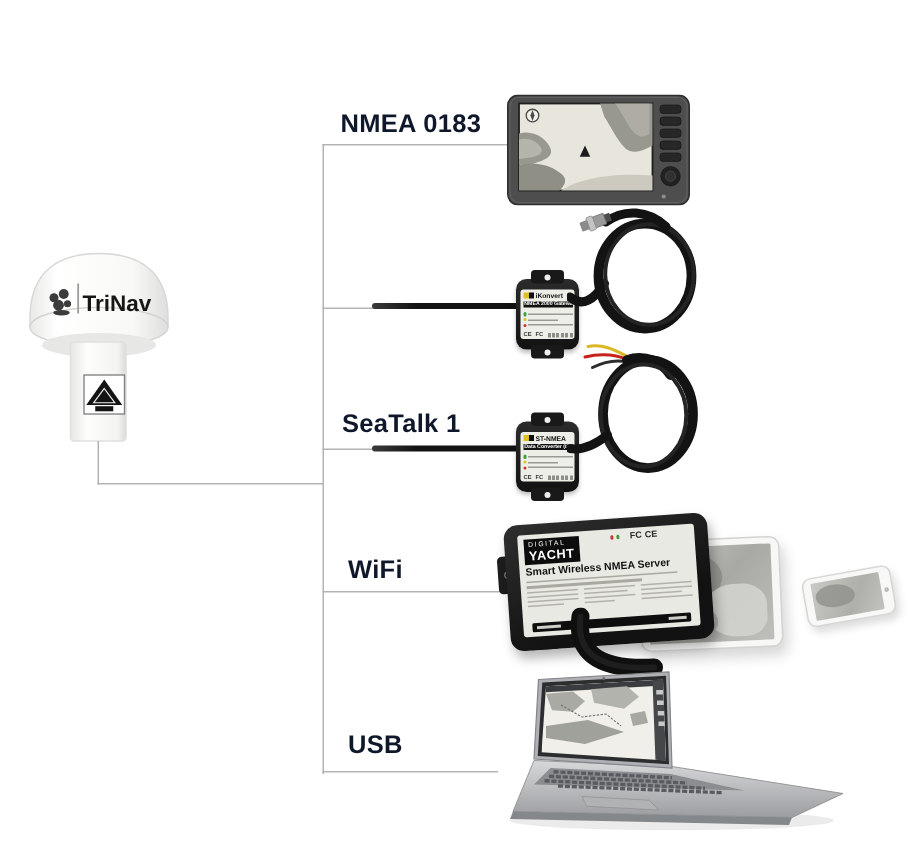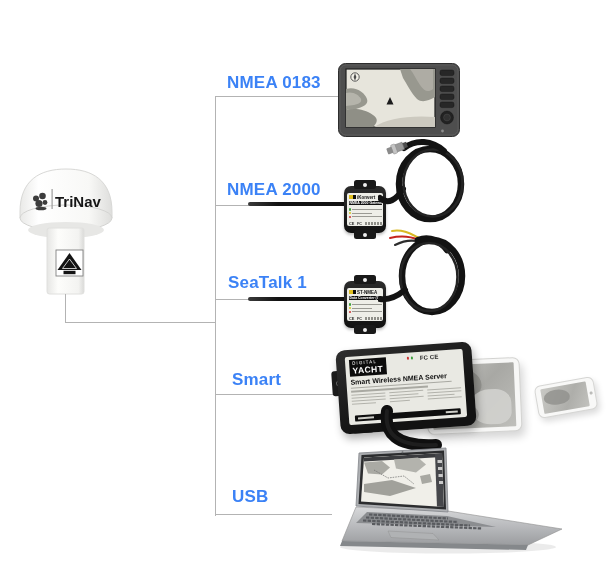--- a/index.html
+++ b/index.html
@@ -3,21 +3,21 @@
 <meta charset="utf-8">
 <style>
   * { margin:0; padding:0; box-sizing:border-box; }
   html,body { background:#fff; font-family:"Liberation Sans", sans-serif; }
   .stage { position:relative; width:609px; height:577px; background:#fff; overflow:hidden; }
   .abs { position:absolute; }
   
   .hline { position:absolute; height:1.3px; background:#b3b3b3; }
   .vline { position:absolute; width:1.3px; background:#b3b3b3; }
   
-  .olabel { position:absolute; font-weight:bold; font-size:17px; color:#3b82f6; letter-spacing:.2px; white-space:nowrap; }
+  .olabel { position:absolute; font-weight:bold; font-size:17px; color:#0f172a; letter-spacing:.2px; white-space:nowrap; }
   
   .pigtail { position:absolute; height:4px; background:linear-gradient(90deg,#3a3a3a,#121212 30%); border-radius:2px; }
   
   .conv-box { position:absolute; width:42px; height:47px; background:linear-gradient(#2b2b2b,#121212); border-radius:7px; box-shadow:0 2px 3px rgba(0,0,0,.25); }
   .conv-tab { position:absolute; left:10px; width:22px; height:9px; background:#191919; border-radius:2.5px; display:flex; align-items:center; justify-content:center; }
   .conv-tab .hole { width:4px; height:4px; border-radius:50%; background:#efefef; }
   .tab-t { top:-6px; } .tab-b { bottom:-6px; }
   .conv-label { position:absolute; left:3px; top:7px; width:36px; height:33px; background:#eeeee8; border-radius:2px; padding:1.5px 1.5px 1px; overflow:hidden; }
   .conv-head { display:flex; align-items:center; gap:1px; height:5px; }
   .conv-logo { width:7px; height:4px; background:linear-gradient(90deg,#e0c020 55%, #0d0d0d 55%); flex:none; }
@@ -107,23 +107,22 @@
   <div class="vline" style="left:65px;top:294px;height:29px"></div>
   <div class="hline" style="left:65px;top:322px;width:151px"></div>
   <div class="vline" style="left:215px;top:96px;height:420px"></div>
   <div class="hline" style="left:215px;top:96px;width:124px"></div>
   <div class="hline" style="left:215px;top:205px;width:120px"></div>
   <div class="hline" style="left:215px;top:299px;width:120px"></div>
   <div class="hline" style="left:215px;top:394px;width:125px"></div>
   <div class="hline" style="left:215px;top:514px;width:117px"></div>
 
   <div class="olabel" style="left:227px;top:73px">NMEA 0183</div>
-  <div class="olabel" style="left:227px;top:180px">NMEA 2000</div>
   <div class="olabel" style="left:228px;top:273px">SeaTalk 1</div>
-  <div class="olabel" style="left:232px;top:370px">Smart</div>
+  <div class="olabel" style="left:232px;top:370px">WiFi</div>
   <div class="olabel" style="left:232px;top:487px">USB</div>
 
   <svg class="abs" style="left:338px;top:63px" width="122" height="74" viewBox="0 0 122 74">
     <rect x="0.5" y="0.5" width="121" height="73" rx="7" fill="#4e4e4e" stroke="#2d2d2d"></rect>
     <rect x="2" y="2" width="118" height="70" rx="6" fill="none" stroke="#6d6d6d" stroke-width=".8" opacity=".55"></rect>
     <rect x="8" y="6" width="89" height="58" fill="#e7e5dc" stroke="#1f1f1f" stroke-width="1.2"></rect>
     <g>
       <path d="M8,26 C18,23 27,30 29,36 C31,42 24,44 18,46 C13,47.5 10,46 8,47 Z" fill="#98988f"></path>
       <path d="M8,47 C16,45 27,46 35,52 C41,56 39,60 35,64 L8,64 Z" fill="#8f8f86"></path>
       <path d="M8,30 C15,28 21,32 23,36 C24,39 21,41 16,42 L8,43 Z" fill="#bab8b0" opacity=".85"></path>

